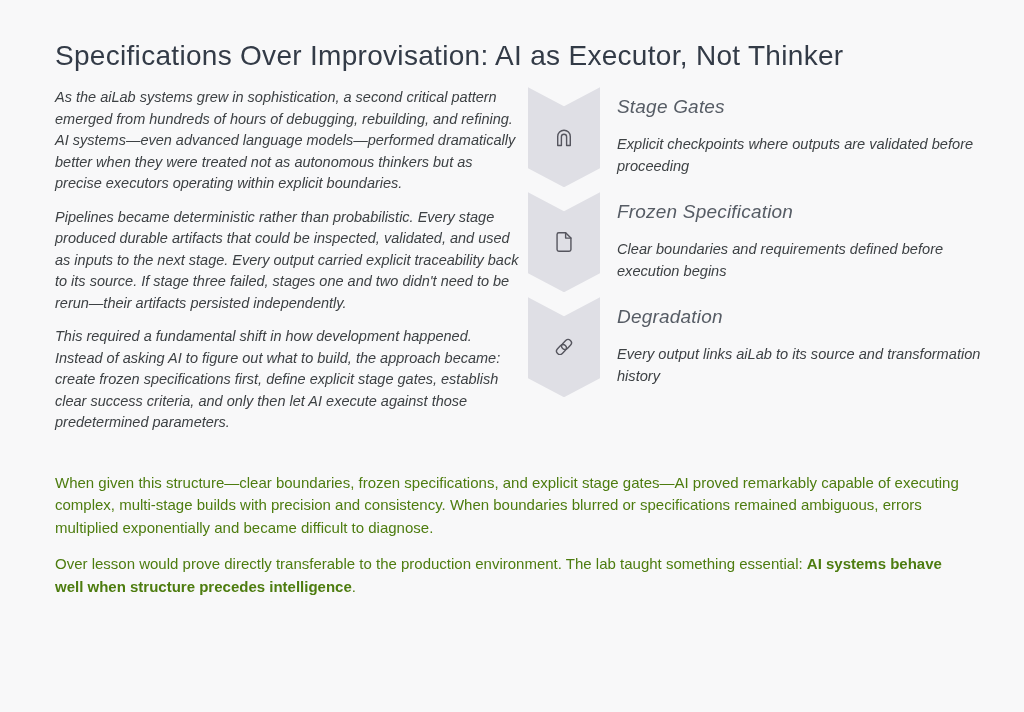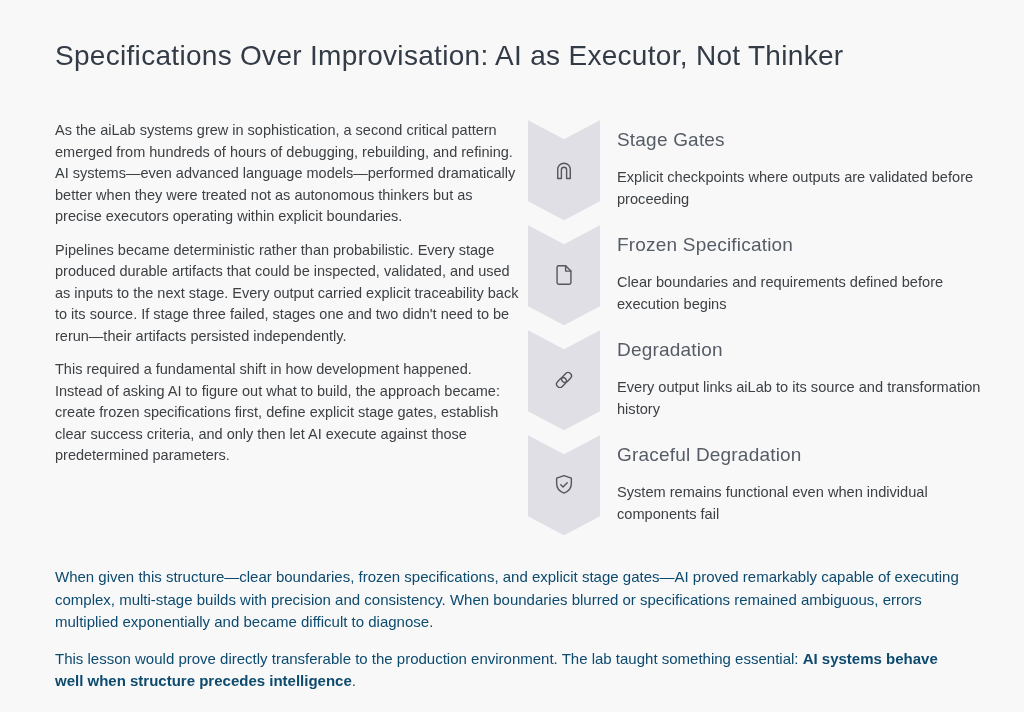--- a/index.html
+++ b/index.html
@@ -7,29 +7,29 @@
   body {
     width: 1024px; height: 712px;
     background: #f8f8f9;
     font-family: "Liberation Sans", sans-serif;
     color: #3d4144;
     overflow: hidden;
   }
   .page { width: 1024px; height: 712px; padding: 40px 55px 0 55px; }
 
   h1.title {
-    margin: 0 0 48px 0;
+    margin: 0 0 15px 0;
     font-size: 28px;
     font-weight: 300;
     letter-spacing: 0.3px;
     color: #333b47;
     line-height: 1.15;
   }
 
-  .content-row { display: flex; }
+  .content-row { display: flex; font-style: italic; }
 
   .left-col { width: 466px; flex: none; }
   .left-col p {
     margin: 0 0 12px 0;
     font-size: 14.5px;
     line-height: 21.5px;
     color: #3d4144;
   }
 
   .right-col { margin-left: 7px; flex: none; }
@@ -56,21 +56,21 @@
     font-size: 14.6px;
     line-height: 22px;
     color: #3d4144;
   }
 
   .outro { margin-top: 26px; }
   .outro p {
     margin: 0 0 14px 0;
     font-size: 15px;
     line-height: 22.5px;
-    color: #0c4a6e;
+    color: #4d7c0f;
   }
   .outro strong { font-weight: 700; }
 </style>
 </head>
 <body>
 
 <div class="page">
 
   <h1 class="title">Specifications Over Improvisation: AI as Executor, Not Thinker</h1>
 
@@ -117,34 +117,22 @@
               <rect x="10.2" y="8.9" width="10.2" height="6.2" rx="3.1"></rect>
             </g>
           </svg>
         </div>
         <div class="feature-text">
           <div class="feature-title">Degradation</div>
           <div class="feature-desc">Every output links aiLab to its source and transformation history</div>
         </div>
       </div>
 
-      <div class="feature">
-        <div class="chevron">
-          <svg width="26" height="26" viewBox="0 0 24 24" fill="none" stroke="#55555e" stroke-width="1.3" stroke-linecap="round" stroke-linejoin="round">
-            <path d="M12 3.3l6.8 2.4v4.9c0 4.3-2.9 7.4-6.8 8.9-3.9-1.5-6.8-4.6-6.8-8.9V5.7z"></path>
-            <path d="M9 11.8l2.1 2.1 3.9-4"></path>
-          </svg>
-        </div>
-        <div class="feature-text">
-          <div class="feature-title">Graceful Degradation</div>
-          <div class="feature-desc">System remains functional even when individual components fail</div>
-        </div>
-      </div>
 
     </div>
   </div>
 
   <div class="outro">
     <p>When given this structure—clear boundaries, frozen specifications, and explicit stage gates—AI proved remarkably capable of executing complex, multi-stage builds with precision and consistency. When boundaries blurred or specifications remained ambiguous, errors multiplied exponentially and became difficult to diagnose.</p>
-    <p><span>This lesson would prove directly transferable to the production environment. The lab taught something essential: </span><strong>AI systems behave well when structure precedes intelligence</strong><span>.</span></p>
+    <p><span>Over lesson would prove directly transferable to the production environment. The lab taught something essential: </span><strong>AI systems behave well when structure precedes intelligence</strong><span>.</span></p>
   </div>
 
 </div>
 
 </body></html>

